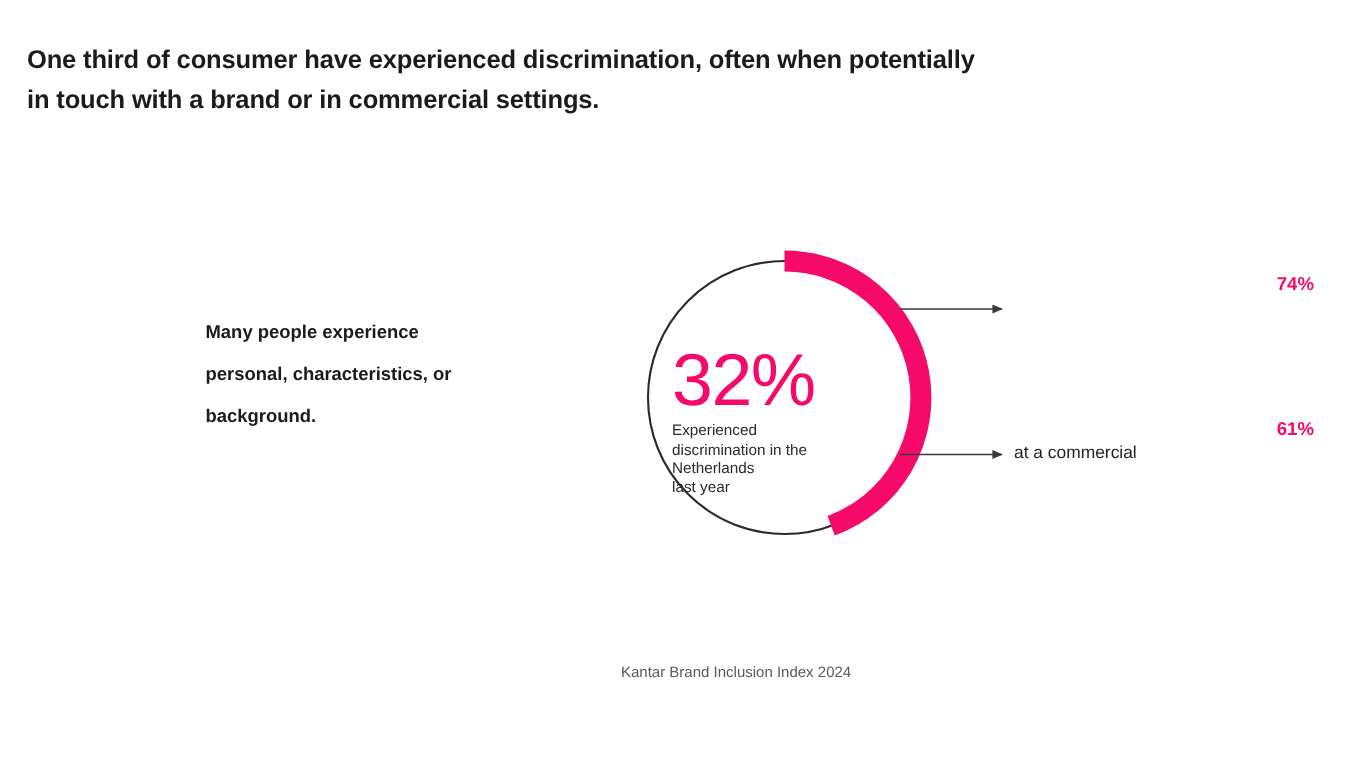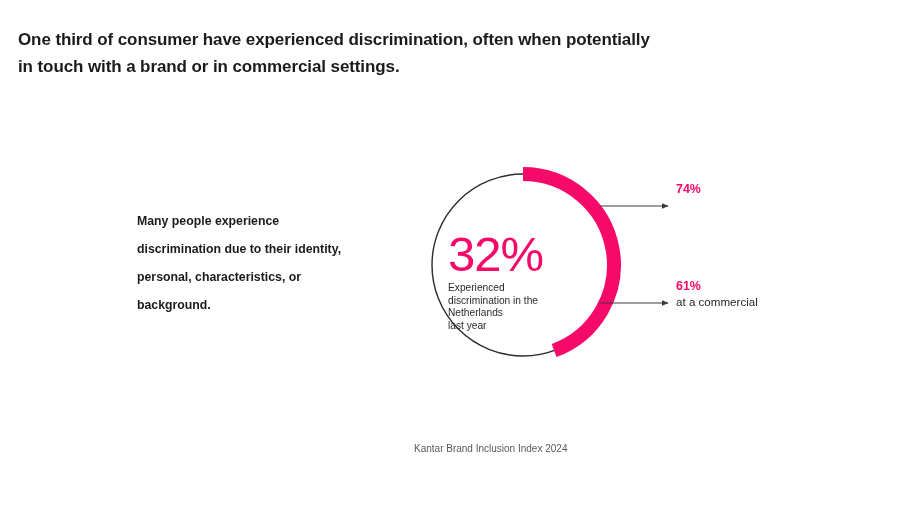--- a/index.html
+++ b/index.html
@@ -94,20 +94,21 @@
     position: absolute;
     width: 200px;
   }
   .callout-1 { left: 676px; top: 181px; }
   .callout-2 { left: 676px; top: 278px; }
   .callout-pct {
     font-size: 12.4px;
     font-weight: bold;
     line-height: 16px;
     color: #f50a6a;
+    text-align: right;
   }
   .callout-desc {
     font-size: 11.6px;
     line-height: 15.5px;
     color: #1f1f1f;
   }
   .callout-desc span { display: block; }
 
   
   .leaders {
@@ -136,21 +137,20 @@
 
 <div class="slide">
 
   <div class="title">
     <span>One third of consumer have experienced discrimination, often when potentially</span>
     <span class="line2">in touch with a brand or in commercial settings.</span>
   </div>
 
   <div class="lead-text">
     <span>Many people experience</span>
-    <span>discrimination due to their identity,</span>
     <span>personal, characteristics, or</span>
     <span>background.</span>
   </div>
 
   <div class="donut-wrap">
     <svg class="donut-svg" viewBox="0 0 240 230">
 
       <circle cx="113" cy="113" r="91" fill="none" stroke="#2b2b2b" stroke-width="1.4"></circle>
 
       <path d="M 113 22 A 91 91 0 0 1 144.1 198.5" fill="none" stroke="#f50a6a" stroke-width="14" stroke-linecap="butt"></path>

